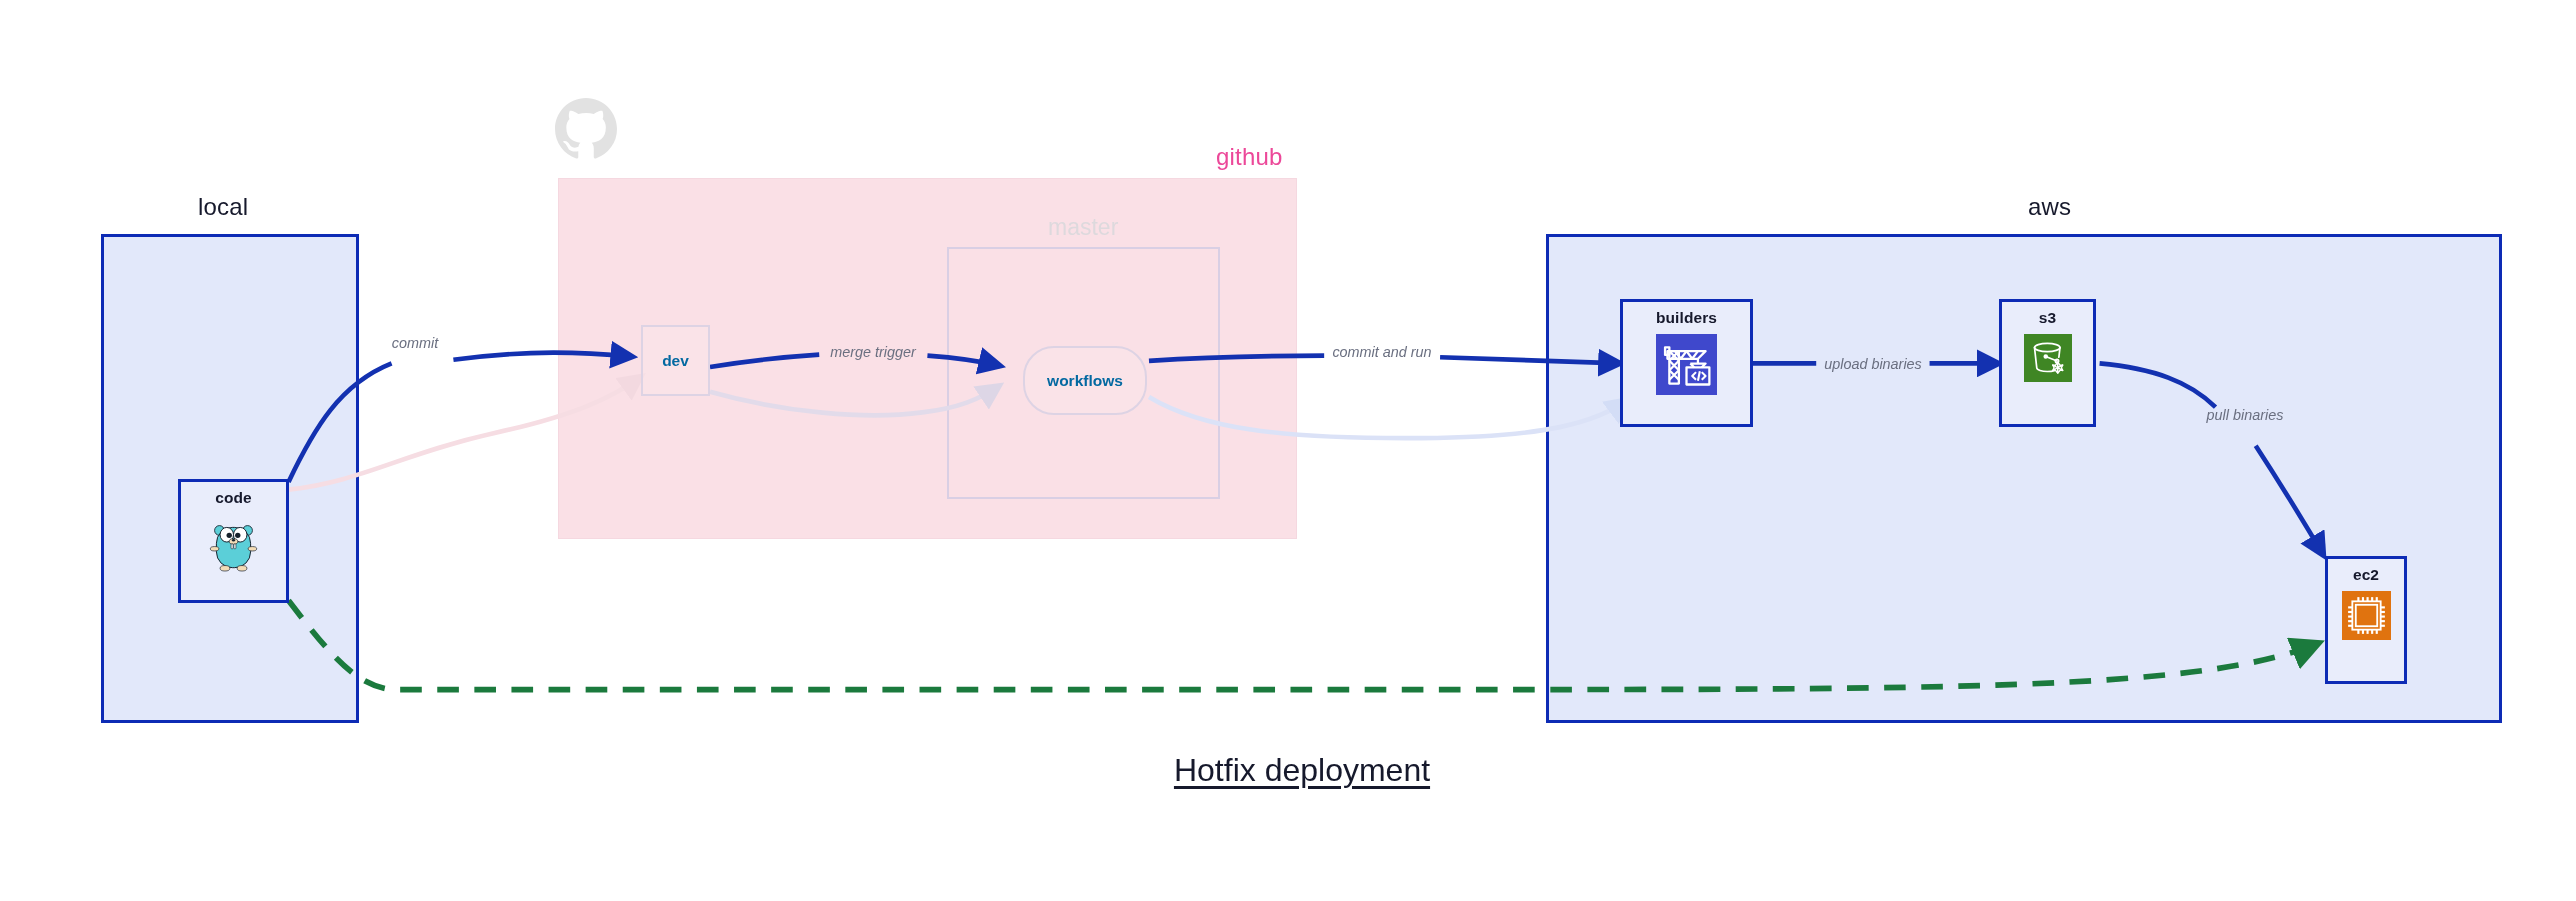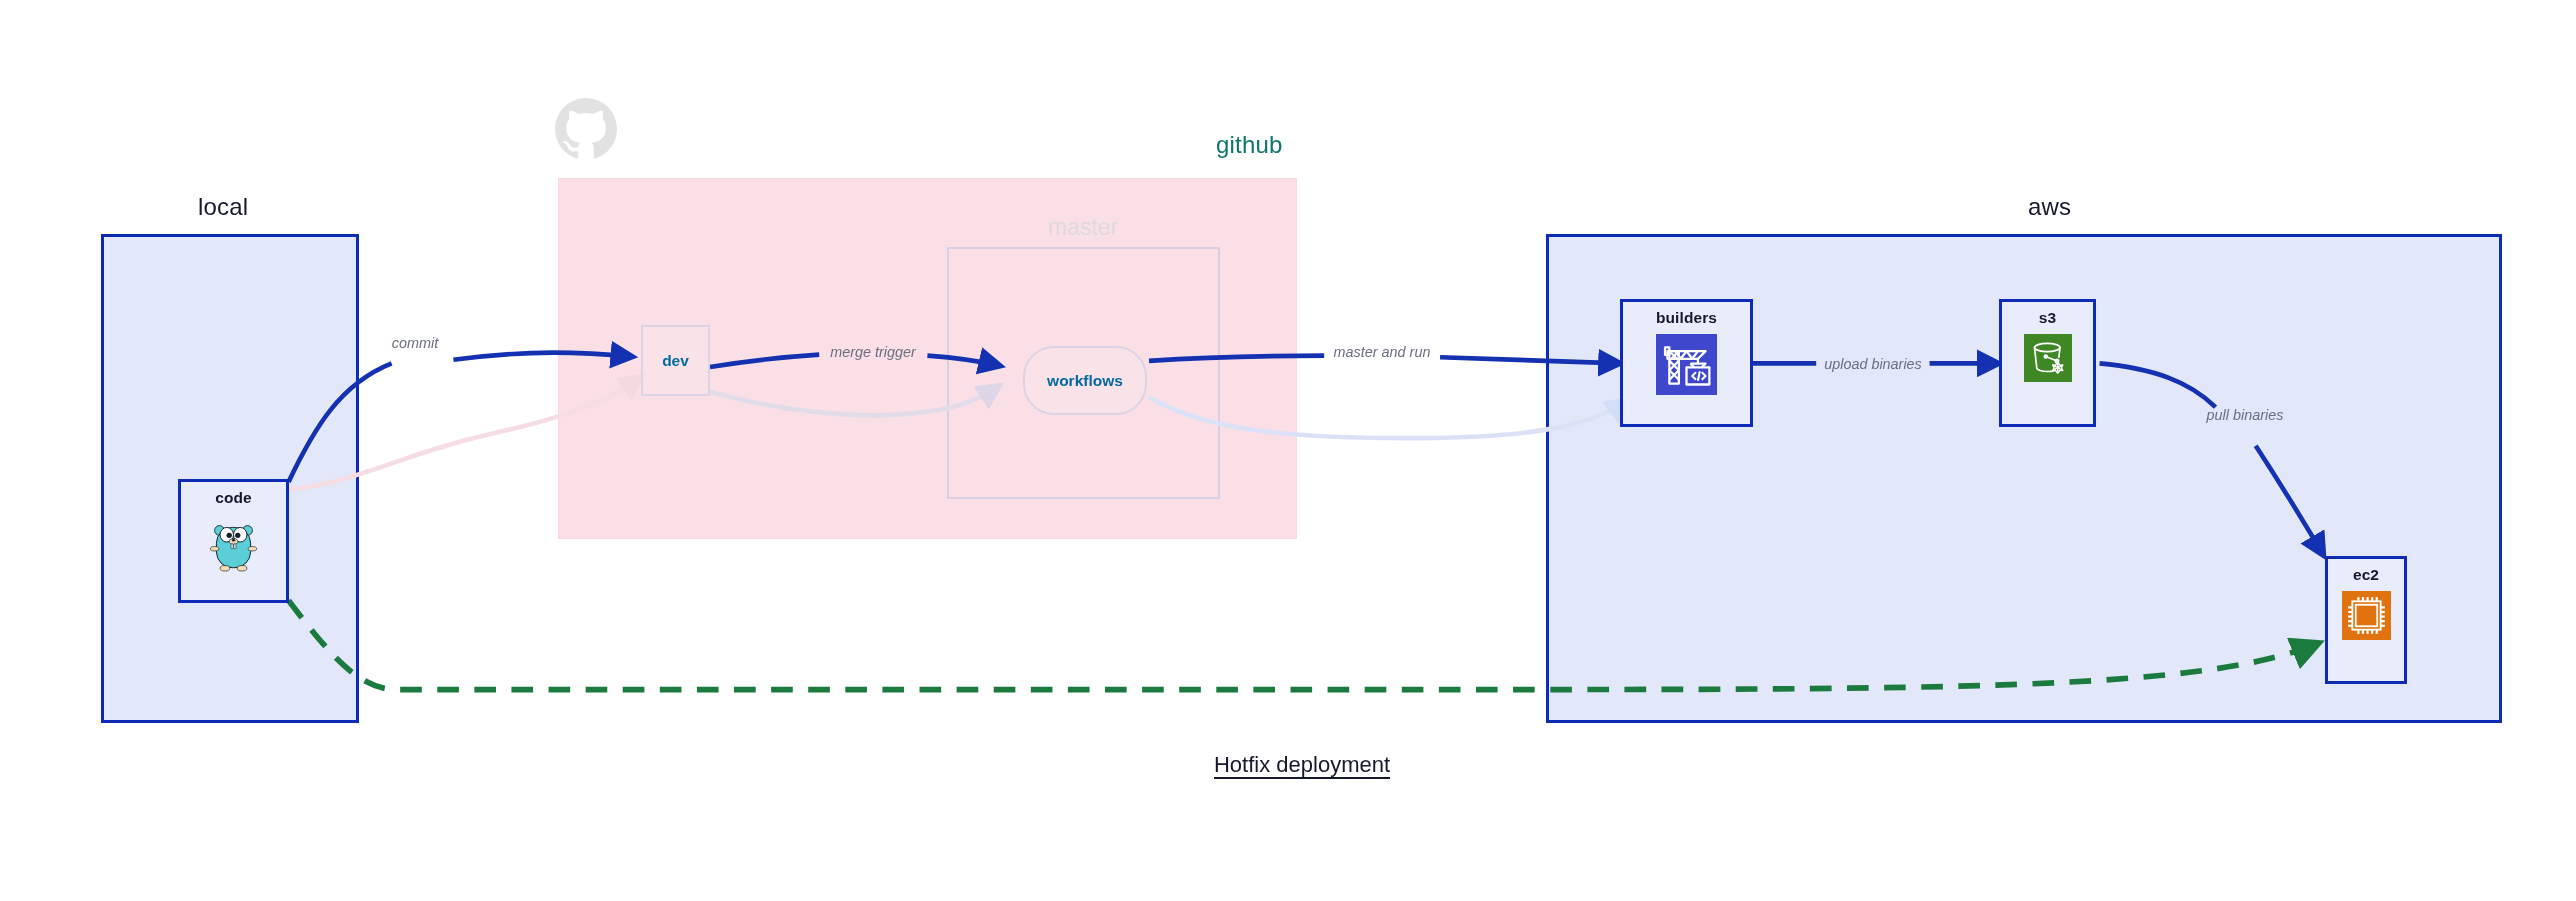--- a/index.html
+++ b/index.html
@@ -49,21 +49,22 @@
   }
 
   .group-label {
     position: absolute;
     font-size: 24px;
     color: #16192c;
     letter-spacing: 0.2px;
     white-space: nowrap;
   }
   .group-label.faded {
-    color: #0f766e;
+    color: #ec4899;
+    margin-top: 12px;
   }
   .sub-label {
     position: absolute;
     font-size: 23px;
     color: #ddd9dd;
     white-space: nowrap;
   }
 
   
   .node {
@@ -111,21 +112,21 @@
     font-size: 14.4px;
     font-style: italic;
     color: #6a6f80;
     white-space: nowrap;
     transform: translate(-50%, -50%);
   }
 
   
   .diagram-title {
     position: absolute;
-    font-size: 22px;
+    font-size: 32px;
     color: #16192c;
     text-decoration: underline;
     text-underline-offset: 5.2px;
     white-space: nowrap;
     transform: translateX(-50%);
   }
 
   
   .octocat {
     position: absolute;
@@ -305,20 +306,20 @@
           <rect x="50" y="26" width="6" height="2.8"></rect>
         <rect x="50" y="32" width="6" height="2.8"></rect>
           <rect x="50" y="38" width="6" height="2.8"></rect>
         <rect x="50" y="44" width="6" height="2.8"></rect>
       </g>
     </svg>
   </div>
 
   <div class="edge-label" style="left:415px; top:343px;">commit</div>
   <div class="edge-label" style="left:873px; top:352px;">merge trigger</div>
-  <div class="edge-label" style="left:1382px; top:352px;">master and run</div>
+  <div class="edge-label" style="left:1382px; top:352px;">commit and run</div>
   <div class="edge-label" style="left:1873px; top:364px;">upload binaries</div>
   <div class="edge-label" style="left:2245px; top:415px;">pull binaries</div>
 
   <div class="diagram-title" style="left:1302px; top:752px;">Hotfix deployment</div>
 
 </div>
 
 
 </body></html>

